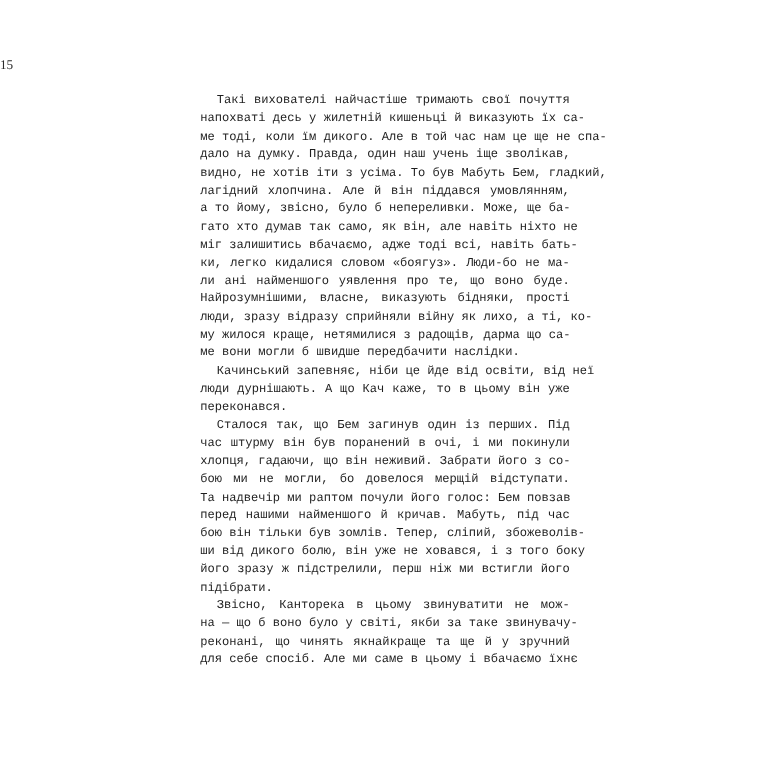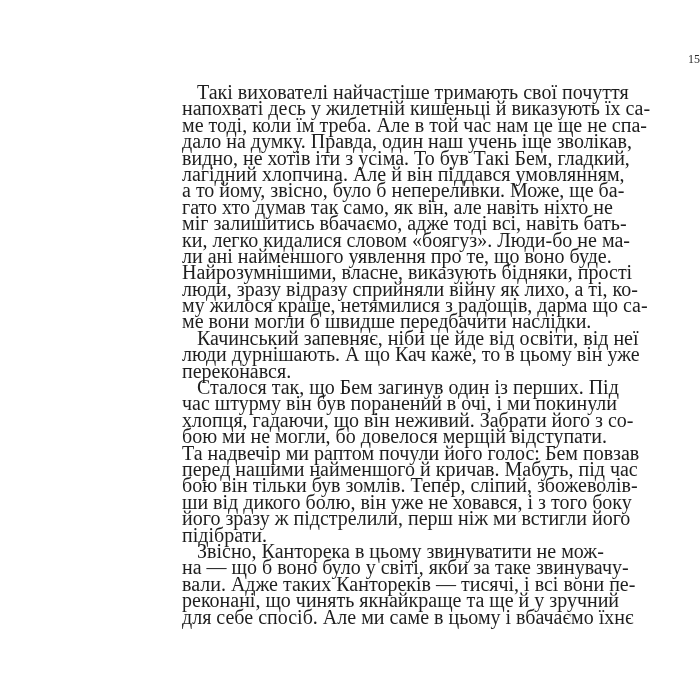--- a/index.html
+++ b/index.html
@@ -17,32 +17,32 @@
       position: absolute;
       left: 0; top: 0;
       width: 700px; height: 700px;
       background: #ffffff;
     }
     .page-number {
       position: absolute;
       top: 52px;
       left: 0;
       width: 700px;
-      text-align: right;
+      text-align: left;
       font-family: "Liberation Serif", serif;
       font-size: 12px;
       color: #2a2a2a;
     }
     .text-block {
       position: absolute;
       left: 182px;
       top: 84px;
       width: 336px;
-      font-family: Liberation Serif, serif;
-      font-size: 20px;
+      font-family: Liberation Mono, monospace;
+      font-size: 11px;
       line-height: 16.4px;
       color: #1e1e1e;
     }
     .line {
       display: block;
       white-space: nowrap;
       text-align: justify;
       text-align-last: justify;
       height: 16.4px;
       overflow: visible;
@@ -58,23 +58,23 @@
 <body>
 
 <div class="page">
   <div class="page-number">15</div>
 
   <div class="text-block">
 
     <div>
       <span class="line indent">Такі вихователі найчастіше тримають свої почуття</span>
       <span class="line">напохваті десь у жилетній кишеньці й виказують їх са-</span>
-      <span class="line">ме тоді, коли їм треба. Але в той час нам це ще не спа-</span>
+      <span class="line">ме тоді, коли їм дикого. Але в той час нам це ще не спа-</span>
       <span class="line">дало на думку. Правда, один наш учень іще зволікав,</span>
-      <span class="line">видно, не хотів іти з усіма. То був Такі Бем, гладкий,</span>
+      <span class="line">видно, не хотів іти з усіма. То був Мабуть Бем, гладкий,</span>
       <span class="line">лагідний хлопчина. Але й він піддався умовлянням,</span>
       <span class="line">а то йому, звісно, було б непереливки. Може, ще ба-</span>
       <span class="line">гато хто думав так само, як він, але навіть ніхто не</span>
       <span class="line">міг залишитись вбачаємо, адже тоді всі, навіть бать-</span>
       <span class="line">ки, легко кидалися словом «боягуз». Люди-бо не ма-</span>
       <span class="line">ли ані найменшого уявлення про те, що воно буде.</span>
       <span class="line">Найрозумнішими, власне, виказують бідняки, прості</span>
       <span class="line">люди, зразу відразу сприйняли війну як лихо, а ті, ко-</span>
       <span class="line">му жилося краще, нетямилися з радощів, дарма що са-</span>
       <span class="line last">ме вони могли б швидше передбачити наслідки.</span>
@@ -95,18 +95,17 @@
       <span class="line">перед нашими найменшого й кричав. Мабуть, під час</span>
       <span class="line">бою він тільки був зомлів. Тепер, сліпий, збожеволів-</span>
       <span class="line">ши від дикого болю, він уже не ховався, і з того боку</span>
       <span class="line">його зразу ж підстрелили, перш ніж ми встигли його</span>
       <span class="line last">підібрати.</span>
     </div>
 
     <div>
       <span class="line indent">Звісно, Канторека в цьому звинуватити не мож-</span>
       <span class="line">на — що б воно було у світі, якби за таке звинувачу-</span>
-      <span class="line">вали. Адже таких Кантореків — тисячі, і всі вони пе-</span>
       <span class="line">реконані, що чинять якнайкраще та ще й у зручний</span>
       <span class="line">для себе спосіб. Але ми саме в цьому і вбачаємо їхнє</span>
     </div>
   </div>
 </div>
 
 </body></html>

